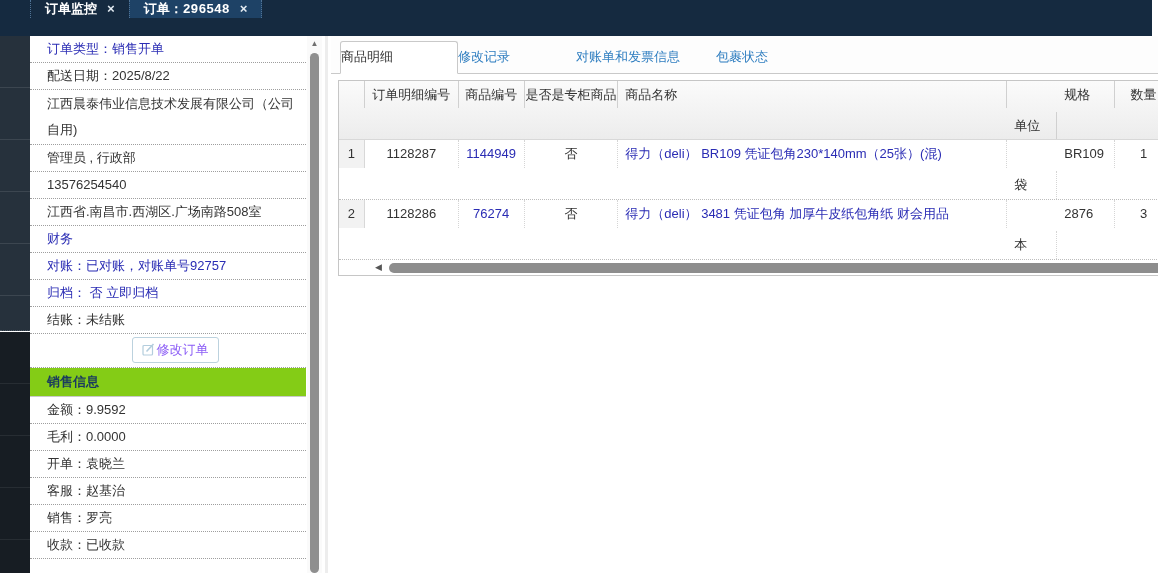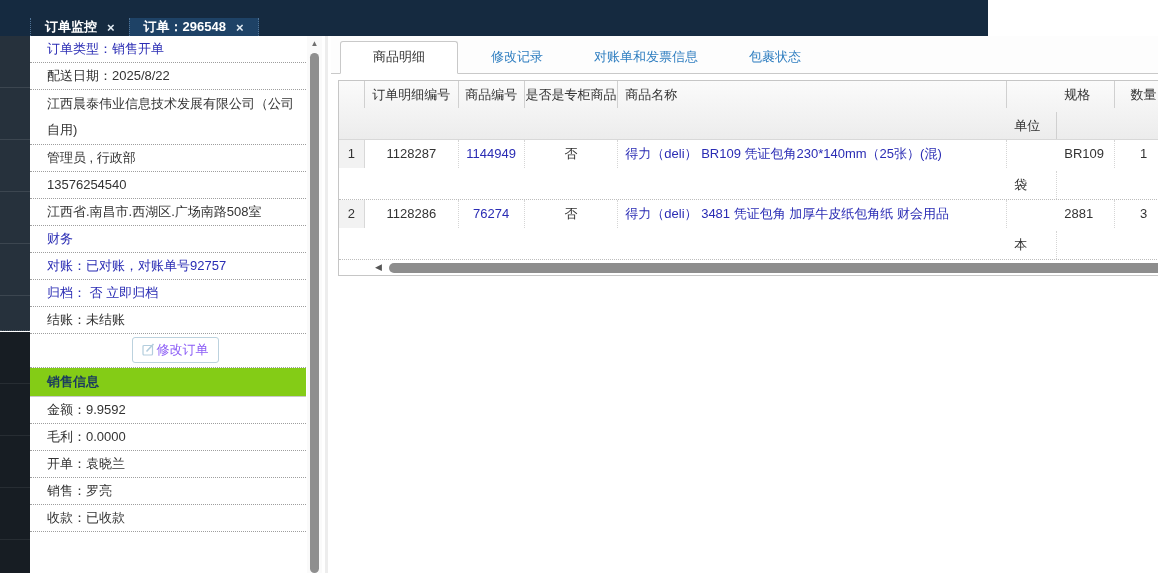--- a/index.html
+++ b/index.html
@@ -1,21 +1,21 @@
 <!DOCTYPE html>
 <html><head>
 <meta charset="utf-8">
 <style>
   * { margin:0; padding:0; box-sizing:border-box; }
   html,body { width:1158px; height:573px; overflow:hidden; background:#fff;
     font-family:"Liberation Sans","DejaVu Sans",sans-serif; }
 
   
-  .topbar { position:absolute; top:0; left:0; width:988px; height:36px;
-    background:#152a40; display:flex; align-items:flex-end; }
+  .topbar { position:absolute; top:0; left:0; width:1152px; height:36px;
+    background:#152a40; display:flex; align-items:flex-start;font-family:Liberation Mono, monospace; }
   .topbar-corner { width:30px; background:#12171b; }
   .ttab { display:flex; align-items:center; gap:10px; padding:0 14px;
     color:#fff; font-size:13px; font-weight:bold; cursor:pointer;
     border-left:1px dotted #4f7396; }
   .ttab.active { background:#1e4266; border-right:1px dotted #4f7396; }
   .ttab .x { font-size:13px; font-weight:bold; color:#e4ecf3; cursor:pointer; }
 
   
   .left-strip { position:absolute; top:36px; left:0; width:30px; bottom:0; }
   .strip-top { height:295px; background:#26313c; border-bottom:1px dotted #46525c;
@@ -55,21 +55,21 @@
     background:#8f8f8f; border-radius:5px; cursor:pointer; }
 
   .splitter { position:absolute; top:36px; left:325px; width:3px; bottom:0;
     background:#ededed; }
 
   
   .main { position:absolute; top:36px; left:331px; right:0; bottom:0;
     background:#fff; overflow:hidden; }
   .tabstrip { display:flex; align-items:flex-end; padding:5px 0 0 9px;
     border-bottom:1px solid #c9c9c9; background:#fdfdfd; }
-  .mtab { font-size:13px; color:#2f7ec0; text-align:center;
+  .mtab { font-size:13px; color:#2f7ec0; 
     padding:6px 0 7px; width:118px; cursor:pointer; white-space:nowrap; }
   .mtab.wide { width:140px; }
   .mtab.active { background:#fff; border:1px solid #c9c9c9;
     border-bottom:1px solid #fff; margin-bottom:-1px;
     border-radius:3px 3px 0 0; color:#333; }
 
   
   .table-wrap { margin:6px 0 0 7px; width:836px; border:1px solid #c6c6c6;
     font-size:13px; color:#333; background:#fff; }
   .thead { display:flex; background:linear-gradient(#fbfbfb,#ececec); }
@@ -127,20 +127,21 @@
     <div class="btn-row">
       <span class="modify-btn"><svg width="13" height="13" viewBox="0 0 13 13">
             <rect x="1" y="2.5" width="9.5" height="9.5" rx="1" fill="none" stroke="#b3cddd" stroke-width="1.2"></rect>
             <path d="M4.5 8.5 L11.5 1" stroke="#b3cddd" stroke-width="1.6" fill="none"></path>
           </svg><span>修改订单</span></span>
     </div>
     <div class="srow section">销售信息</div>
     <div class="srow">金额：9.9592</div>
     <div class="srow">毛利：0.0000</div>
     <div class="srow">开单：袁晓兰</div>
+    <div class="srow">客服：赵基治</div>
     <div class="srow">销售：罗亮</div>
     <div class="srow">收款：已收款</div>
   </div>
   <div class="v-scroll">
     <div class="v-arrow">▲</div>
     <div class="v-thumb"></div>
   </div>
 </div>
 
 <div class="splitter"></div>
@@ -176,21 +177,21 @@
       <div class="bcell c7">1</div>
     </div>
 
     <div class="trow">
       <div class="bcell c0 num">2</div>
       <div class="bcell c1">1128286</div>
       <div class="bcell c2 link-text">76274</div>
       <div class="bcell c3">否</div>
       <div class="bcell c4 cell-left link-text">得力（deli） 3481 凭证包角 加厚牛皮纸包角纸 财会用品</div>
       <div class="bcell c5 cell-left">本</div>
-      <div class="bcell c6 cell-left">2881</div>
+      <div class="bcell c6 cell-left">2876</div>
       <div class="bcell c7">3</div>
     </div>
 
     <div class="h-scroll">
       <div class="h-arrow">◀</div>
       <div class="h-thumb"></div>
     </div>
   </div>
 </div>
 

